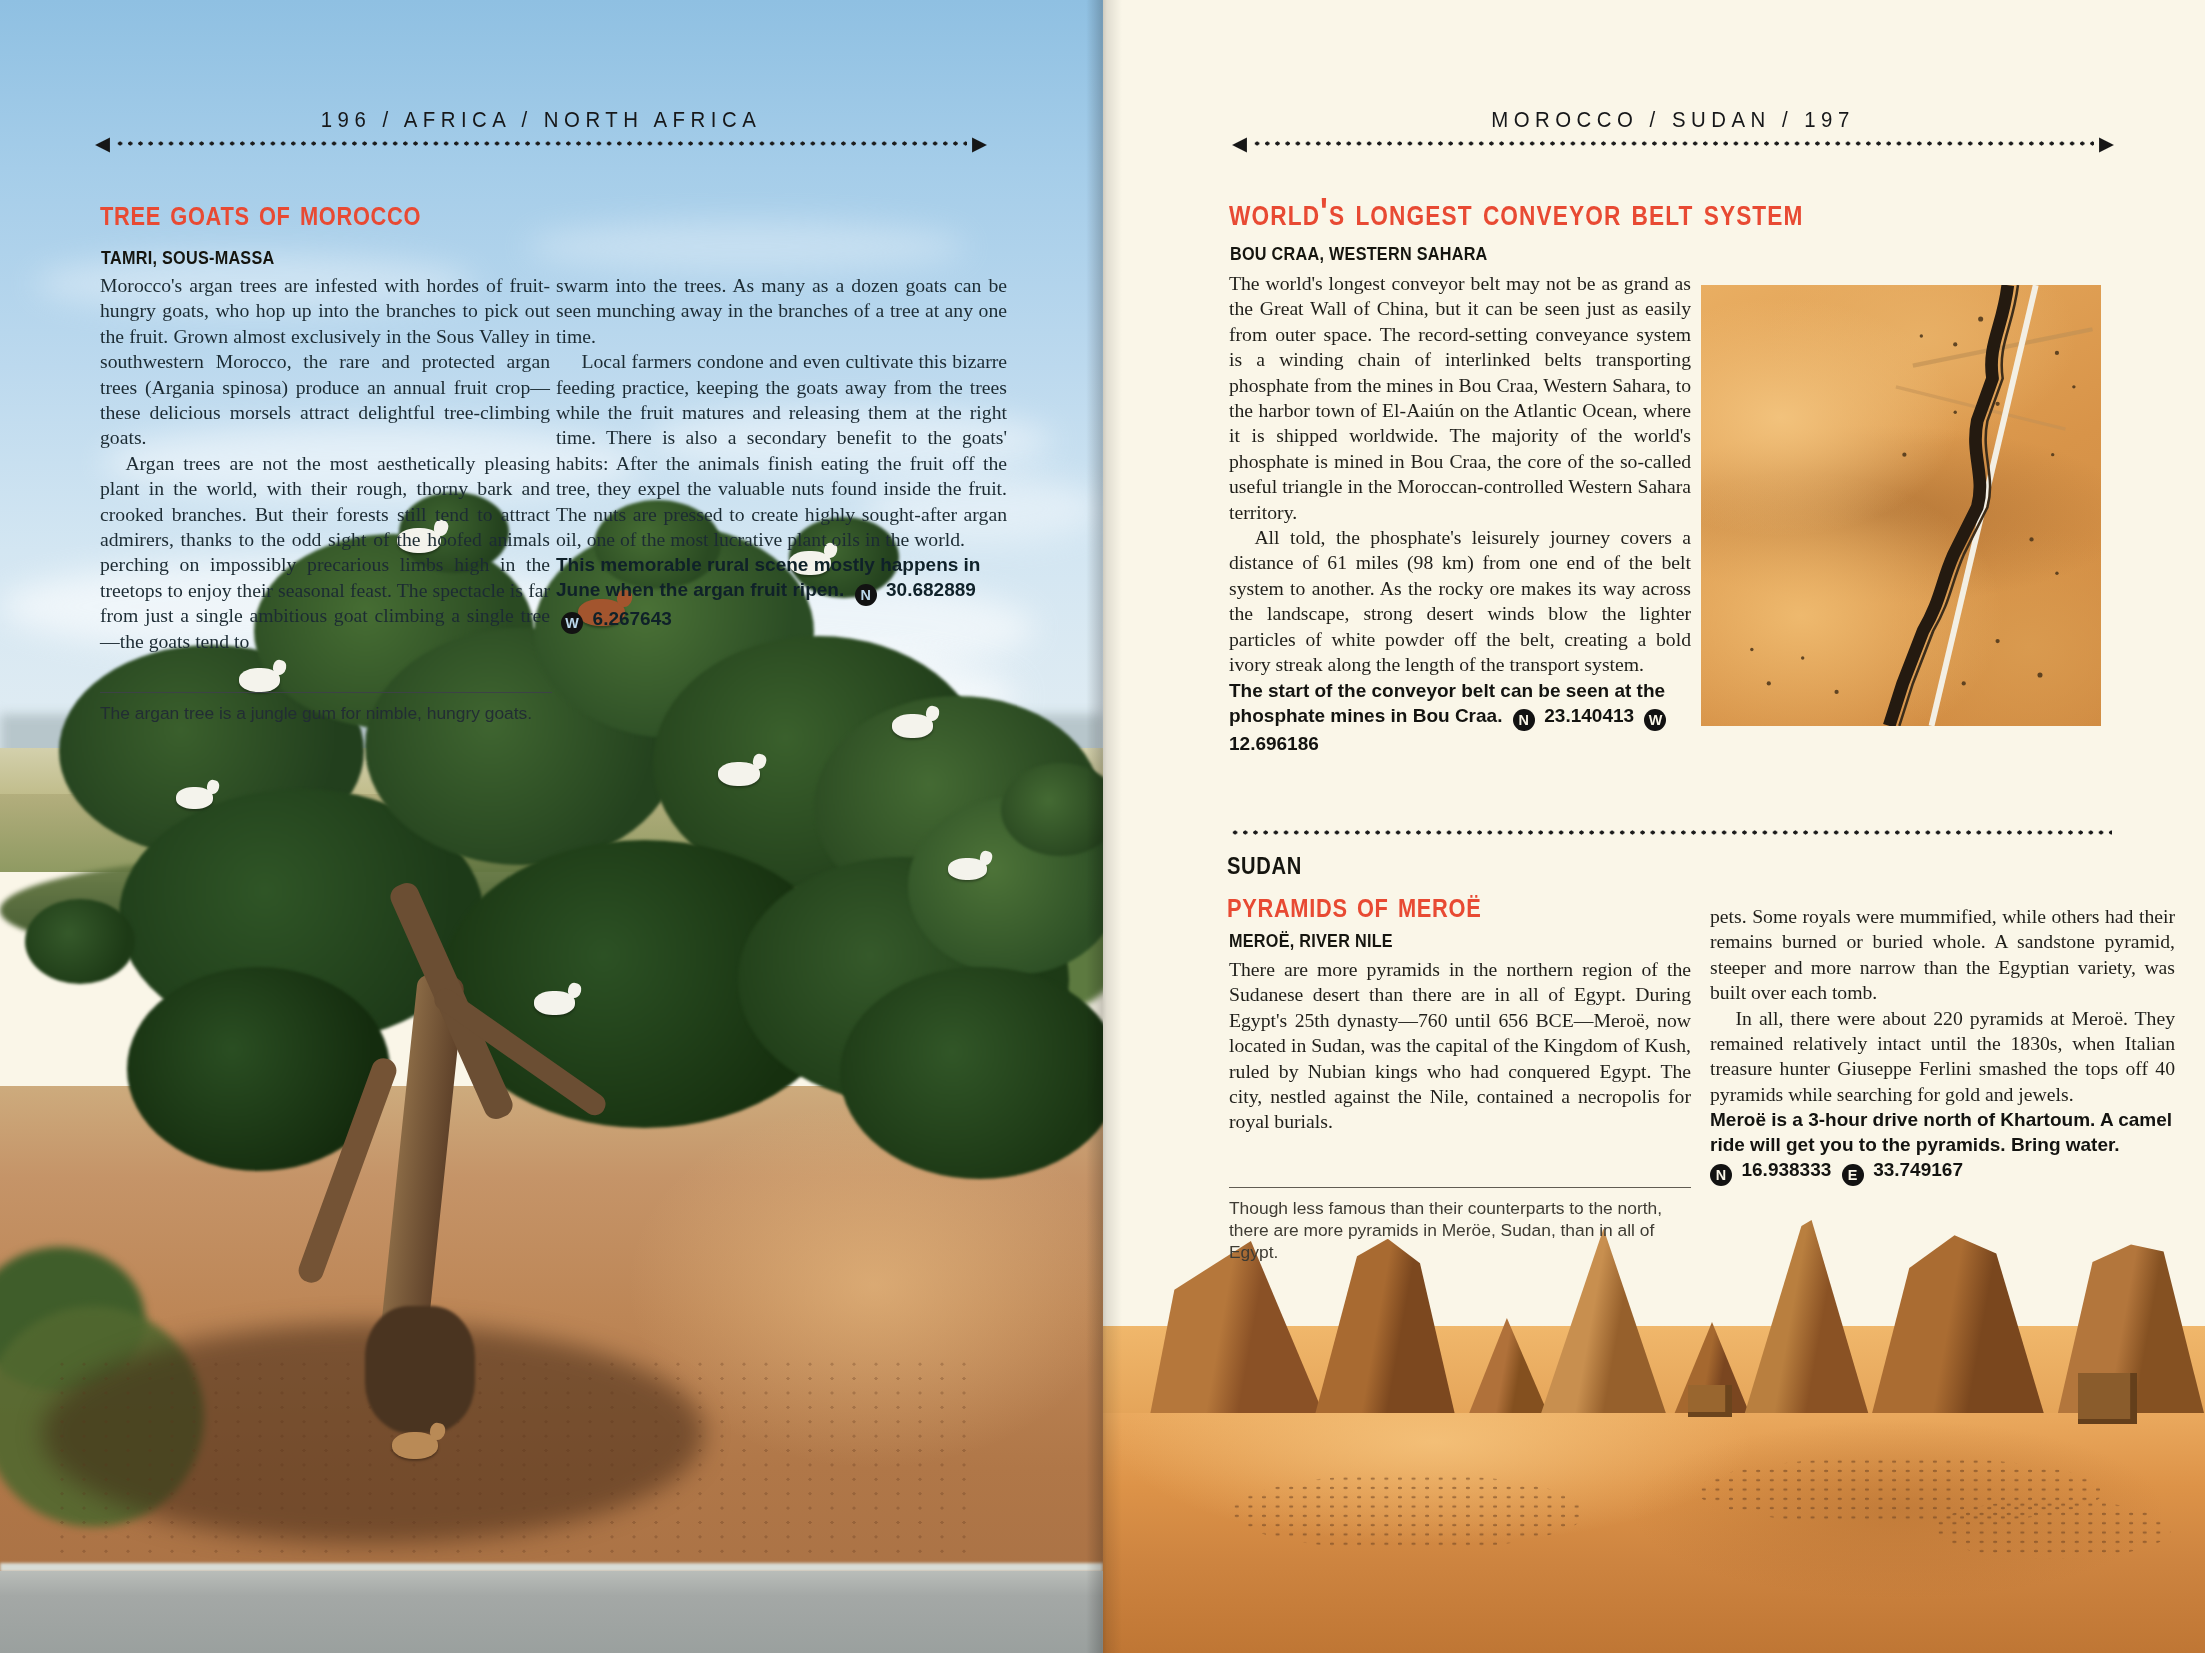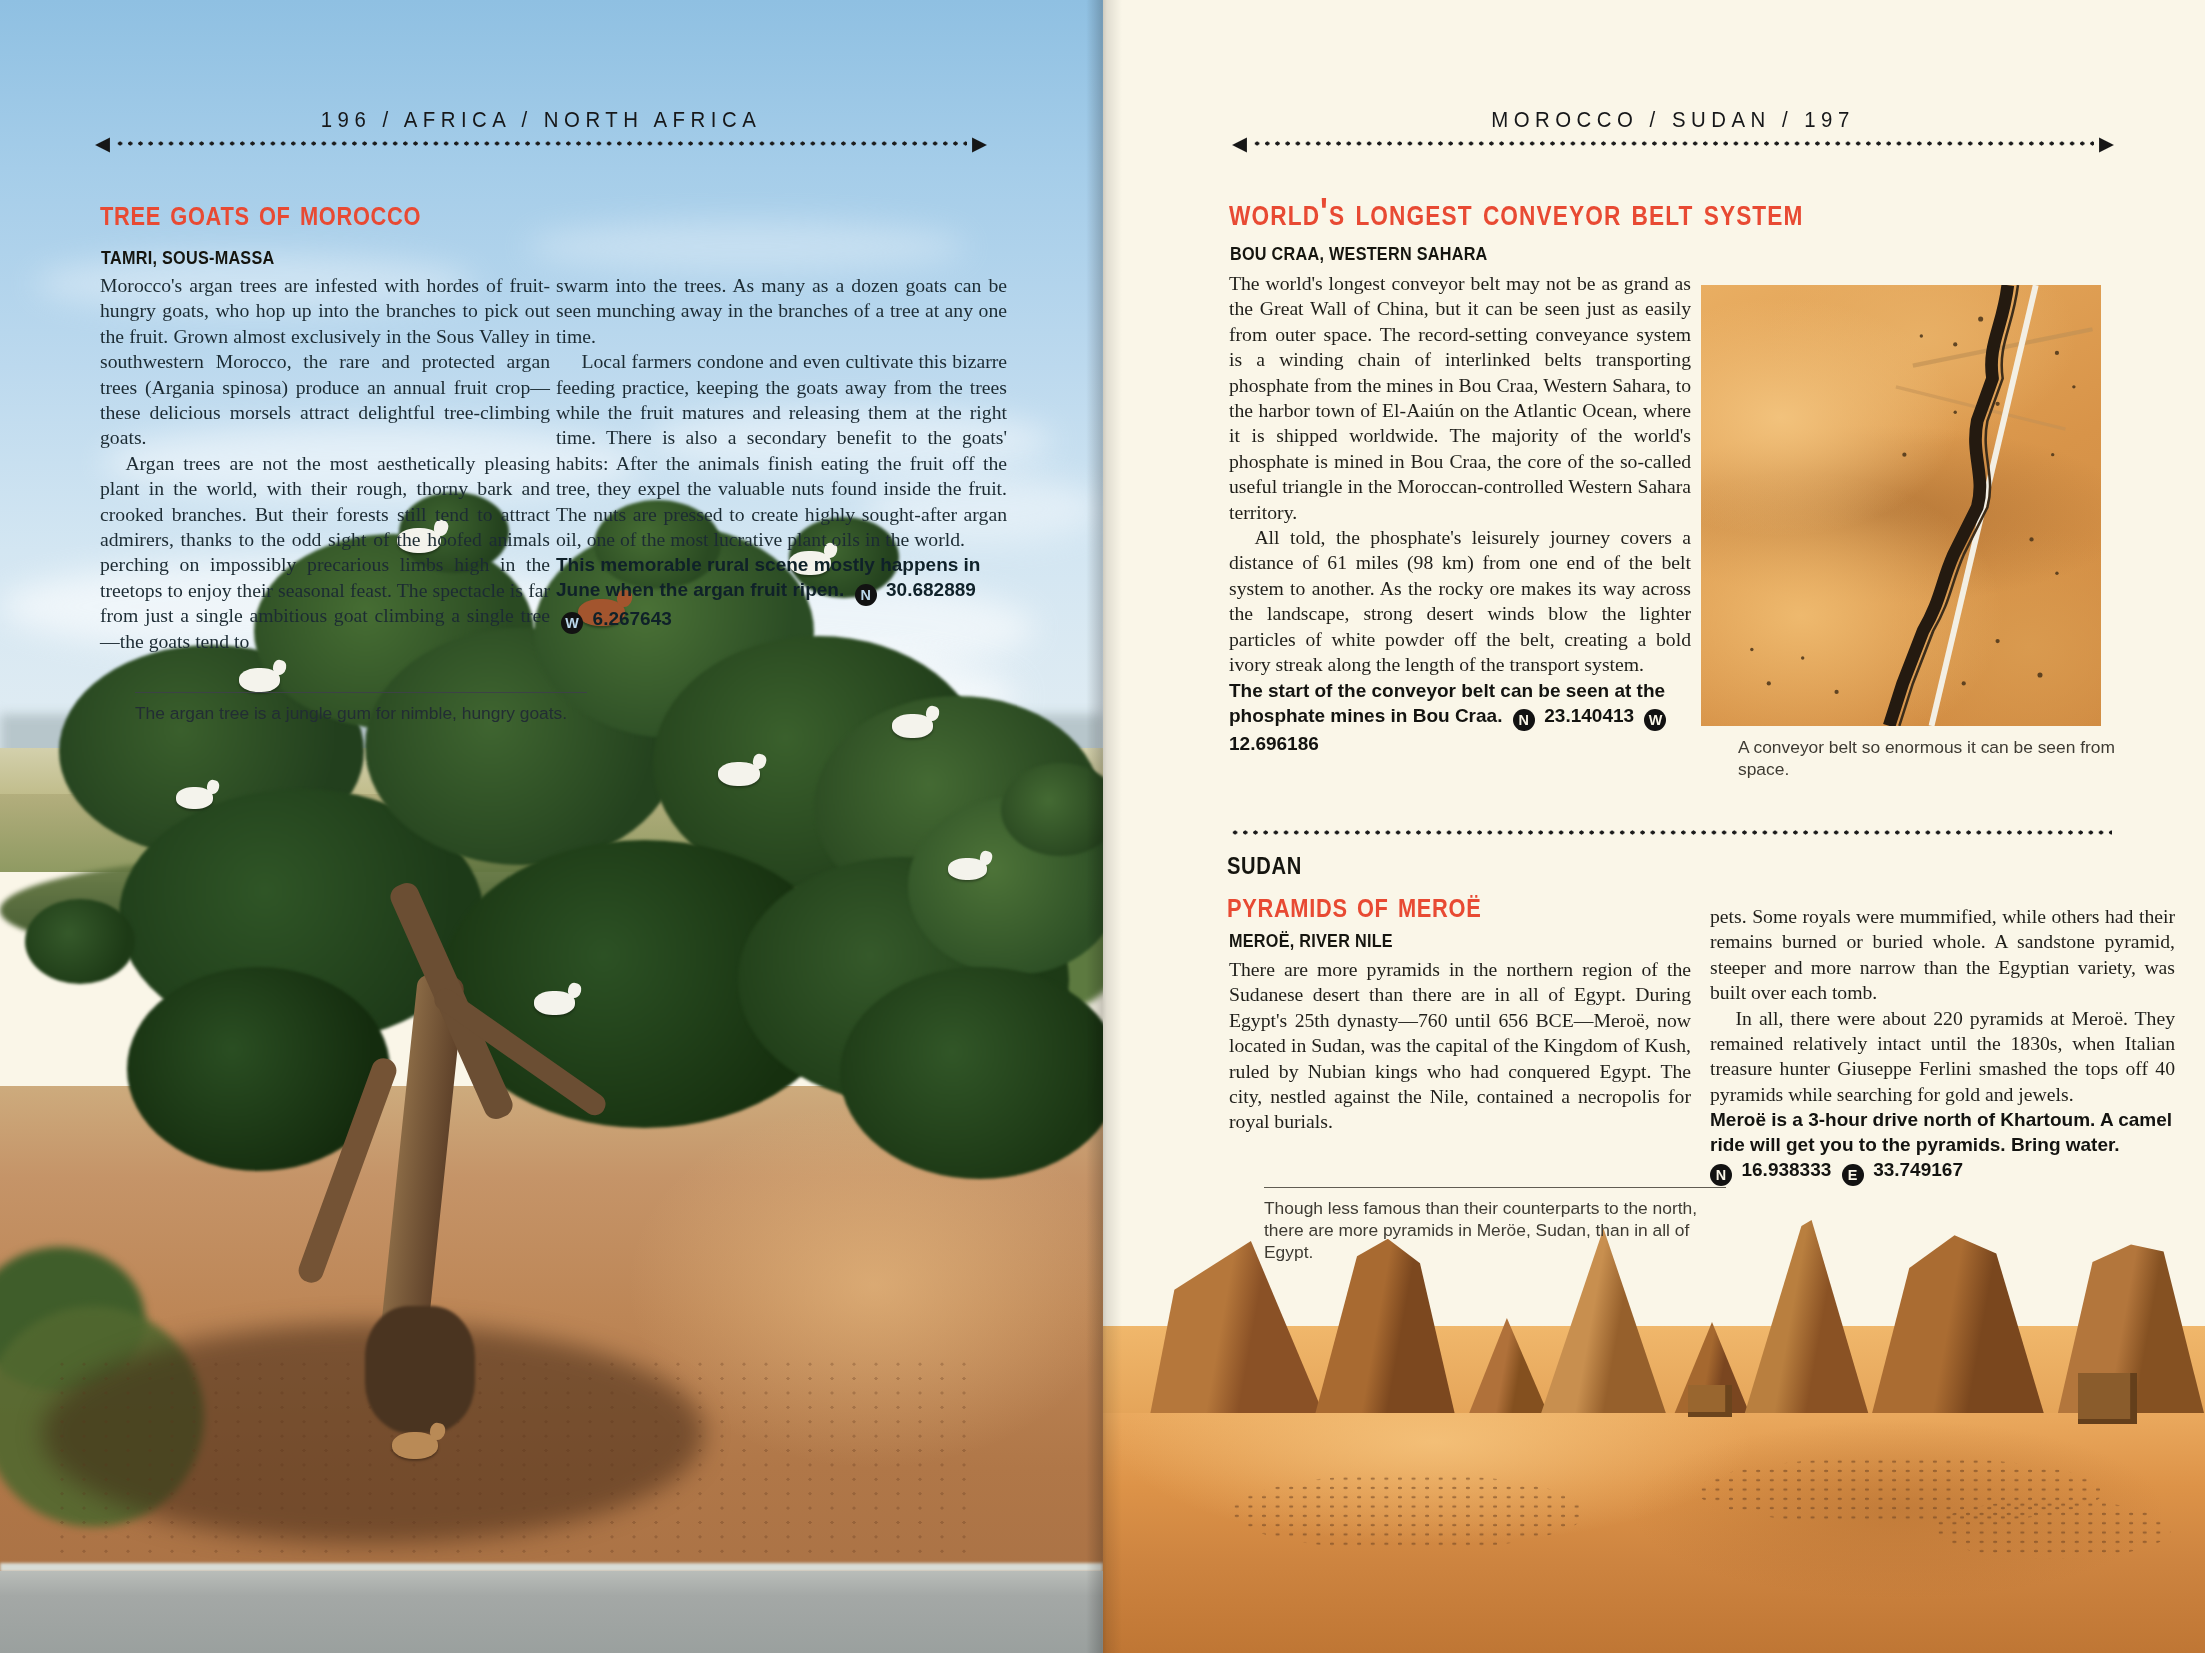--- a/index.html
+++ b/index.html
@@ -54,21 +54,21 @@
   .page-left .tip { color:#0f2129; }
   .page-right .tip { color:#131310; }
   .badge {
     display:inline-block; width:22px; height:22px; border-radius:50%;
     background:#121212; color:#bcd9ec; font-family:"Liberation Sans", sans-serif;
     font-weight:bold; font-size:14.4px; line-height:22px; text-align:center;
     vertical-align:-3.4px; margin:0 4.2px 0 5.1px; letter-spacing:0;
   }
   .page-right .badge { color:#faf6e8; }
   .coords-line { display:block; }
-  .cap { position:absolute; font-family:"Liberation Sans", sans-serif; font-size:17.4px; line-height:22px;margin-left:35px; }
+  .cap { position:absolute; font-family:"Liberation Sans", sans-serif; font-size:17.4px; line-height:22px; }
   .cap .cap-rule { border-top:1.7px solid #3c4246; margin-bottom:9.3px; }
   .page-left .cap { color:#222d33; }
   .page-right .cap { color:#3e3b33; }
   .page-right .cap .cap-rule { border-top:1.7px solid #605c52; }
 
   
   .sky { position:absolute; left:0; top:0; width:1103px; height:763px;
     background:linear-gradient(180deg,#8fc0e2 0%,#a5cde9 22%,#bcd9ee 48%,#d3e6f2 72%,#e2edf3 100%); }
   .cloud { position:absolute; border-radius:50%; filter:blur(15.3px); background:#fff; }
   .hills { position:absolute; left:0; top:714px; width:1103px; height:54px; background:#b7c6cb; filter:blur(5.1px); }
@@ -278,23 +278,20 @@
             <circle cx="160" cy="480" r="2.5"></circle>
           <circle cx="60" cy="430" r="2"></circle>
             <circle cx="390" cy="300" r="2.5"></circle>
             <circle cx="420" cy="340" r="2"></circle>
           <circle cx="350" cy="420" r="2.5"></circle>
             <circle cx="400" cy="460" r="3"></circle>
             <circle cx="310" cy="470" r="2.5"></circle>
         </g>
       </svg>
     </figure>
-    <div class="cap txt" style="left:600px;top:736px;width:407px;">
-      <div>A conveyor belt so enormous it can be seen from space.</div>
-    </div>
 
     <div class="dots-only txt" style="left:127px;top:830px;width:882px;"></div>
 
     <h2 class="title black txt" style="left:124px;top:843px;font-size:34px;">Sudan</h2>
     <h1 class="title red txt" style="left:124px;top:884px;font-size:37px;">Pyramids of Meroë</h1>
     <div class="loc txt" style="left:126px;top:931px;">MEROË, RIVER NILE</div>
     <div class="col txt" style="left:126px;top:957px;width:462px;">
       <p>There are more pyramids in the northern region of the Sudanese desert than there are in all of Egypt. During Egypt's 25th dynasty—760 until 656 BCE—Meroë, now located in Sudan, was the capital of the Kingdom of Kush, ruled by Nubian kings who had conquered Egypt. The city, nestled against the Nile, contained a necropolis for royal burials.</p>
     </div>
     <div class="col txt" style="left:607px;top:904px;width:465px;">

